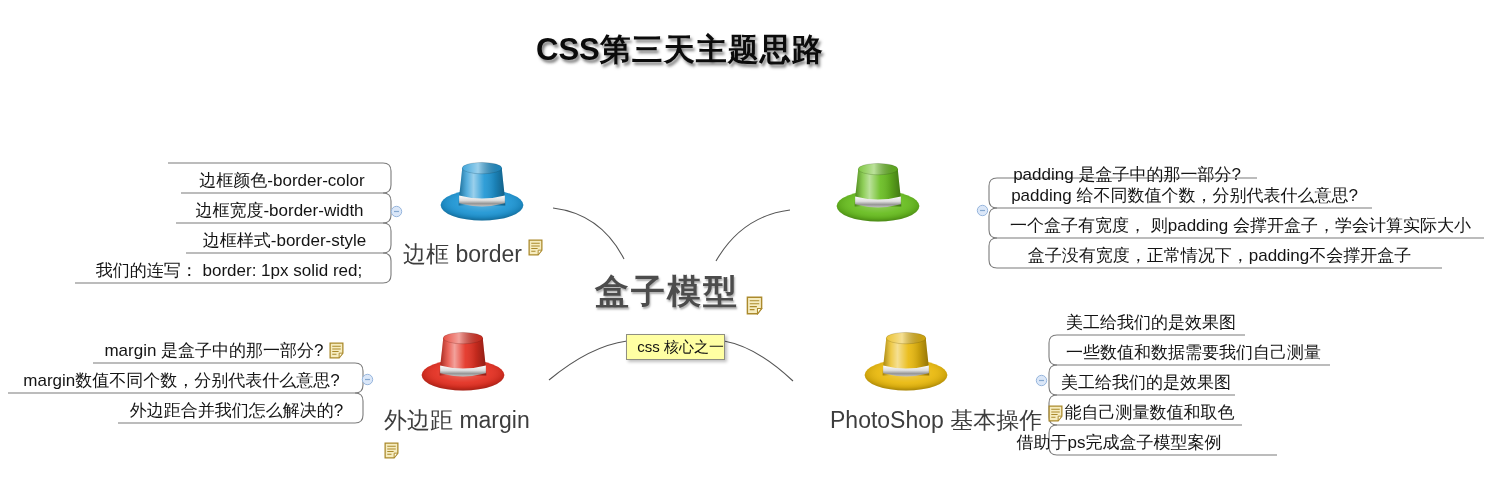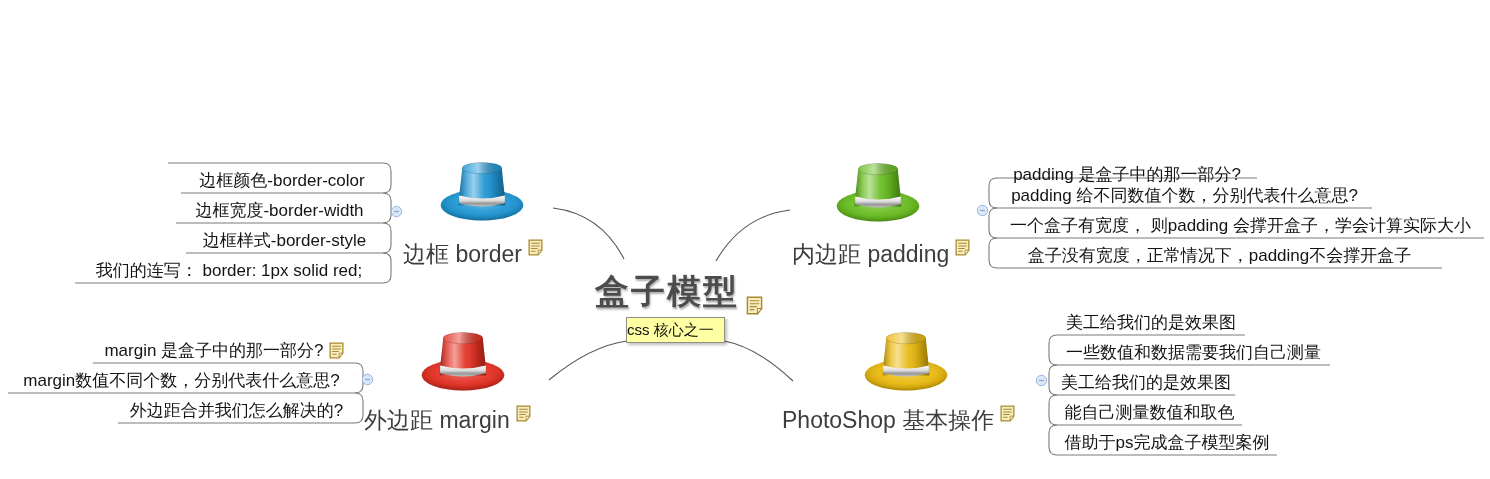--- a/index.html
+++ b/index.html
@@ -7,30 +7,30 @@
           font-family:"Liberation Sans",sans-serif;}
   .overlay{position:absolute;left:0;top:0;width:1490px;height:479px;pointer-events:none;}
 
   .page-title{position:absolute;left:536px;top:29px;font-weight:bold;font-size:31px;color:#0b0b0b;
               text-shadow:2px 3px 3px rgba(110,110,110,.85);white-space:nowrap;}
   .page-title .zh{font-family:"Liberation Serif",serif;letter-spacing:1px;}
 
   .central{position:absolute;left:595px;top:269px;display:flex;align-items:flex-end;gap:7px;
            font-size:34px;font-weight:bold;color:#4c4c4c;letter-spacing:2px;white-space:nowrap;
            text-shadow:1px 2px 2px rgba(140,140,140,.7);}
-  .tag{position:absolute;left:626px;top:317px;width:97px;height:24px;line-height:24px;
-       text-align:left;font-size:15px;color:#111;border:1px solid #8f8f82;
+  .tag{position:absolute;left:626px;top:334px;width:97px;height:24px;line-height:24px;
+       text-align:right;font-size:15px;color:#111;border:1px solid #8f8f82;
        box-shadow:2px 2px 3px rgba(0,0,0,.25);}
 
   .branch-label{position:absolute;display:flex;align-items:flex-start;gap:6px;font-size:23px;
                 color:#3d3d3d;white-space:nowrap;}
   .bl-border{left:403px;top:239px;}
   .bl-padding{left:792px;top:239px;}
-  .bl-margin{left:364px;top:405px;}
-  .bl-photoshop{left:782px;top:405px;gap:6px;}
+  .bl-margin{left:384px;top:405px;flex-direction:column;}
+  .bl-photoshop{left:830px;top:405px;gap:6px;}
 
   .item{position:absolute;height:25px;line-height:25px;font-size:17px;color:#141414;
         text-align:center;white-space:nowrap;display:flex;align-items:center;justify-content:center;gap:5px;}
 
   .hat{position:absolute;width:88px;height:62px;}
   .hat-blue{left:438px;top:160px;}
   .hat-green{left:834px;top:161px;}
   .hat-red{left:419px;top:330px;}
   .hat-yellow{left:862px;top:330px;}
 
@@ -121,20 +121,23 @@
       <path d="M997,238 Q989,238 989,246 L989,260 Q989,268 997,268"></path>
 
       <path d="M1057,335 H1245 M1057,365 H1330 M1057,395 H1235 M1057,425 H1242 M1057,455 H1277"></path>
       <path d="M1057,335 Q1049,335 1049,343 L1049,357 Q1049,365 1057,365"></path>
       <path d="M1057,365 Q1049,365 1049,373 L1049,387 Q1049,395 1057,395"></path>
       <path d="M1057,395 Q1049,395 1049,403 L1049,417 Q1049,425 1057,425"></path>
       <path d="M1057,425 Q1049,425 1049,433 L1049,447 Q1049,455 1057,455"></path>
     </g>
   </svg>
 
+  <div class="page-title">
+    <span class="en">CSS</span><span class="zh">第三天主题思路</span>
+  </div>
 
   <div class="central">
     <span>盒子模型</span>
     <svg class="note">
         <use href="#noteicon"></use>
       </svg>
   </div>
   <div class="tag" id="tagbox" style="background: rgb(255, 255, 163);">css 核心之一</div>
 
   <svg class="hat hat-blue" viewBox="0 0 100 70" style="--hat: #1f96d4;">
@@ -145,26 +148,20 @@
     </svg>
   <svg class="hat hat-red" viewBox="0 0 100 70" style="--hat: #e33022;">
       <use href="#tophat"></use>
     </svg>
   <svg class="hat hat-yellow" viewBox="0 0 100 70" style="--hat: #e9b90e;">
       <use href="#tophat"></use>
     </svg>
 
   <div class="branch-label bl-border">
     <span>边框 border</span>
-    <svg class="note">
-        <use href="#noteicon"></use>
-      </svg>
-  </div>
-  <div class="branch-label bl-padding">
-    <span>内边距 padding</span>
     <svg class="note">
         <use href="#noteicon"></use>
       </svg>
   </div>
   <div class="branch-label bl-margin">
     <span>外边距 margin</span>
     <svg class="note">
         <use href="#noteicon"></use>
       </svg>
   </div>
@@ -204,15 +201,15 @@
         <use href="#noteicon"></use>
       </svg>
   </div>
   <div class="item" style="left:8px;top:368px;width:347px">margin数值不同个数，分别代表什么意思?</div>
   <div class="item" style="left:118px;top:398px;width:237px">外边距合并我们怎么解决的?</div>
 
   <div class="item" style="left:1057px;top:310px;width:188px">美工给我们的是效果图</div>
   <div class="item" style="left:1057px;top:340px;width:273px">一些数值和数据需要我们自己测量</div>
   <div class="item" style="left:1057px;top:370px;width:178px">美工给我们的是效果图</div>
   <div class="item" style="left:1057px;top:400px;width:185px">能自己测量数值和取色</div>
-  <div class="item" style="left:1057px;top:430px;width:220px">借助于ps完成盒子模型案例</div>
+  <div class="item" style="left:1009px;top:430px;width:220px">借助于ps完成盒子模型案例</div>
 
 </div>
 
 </body></html>

